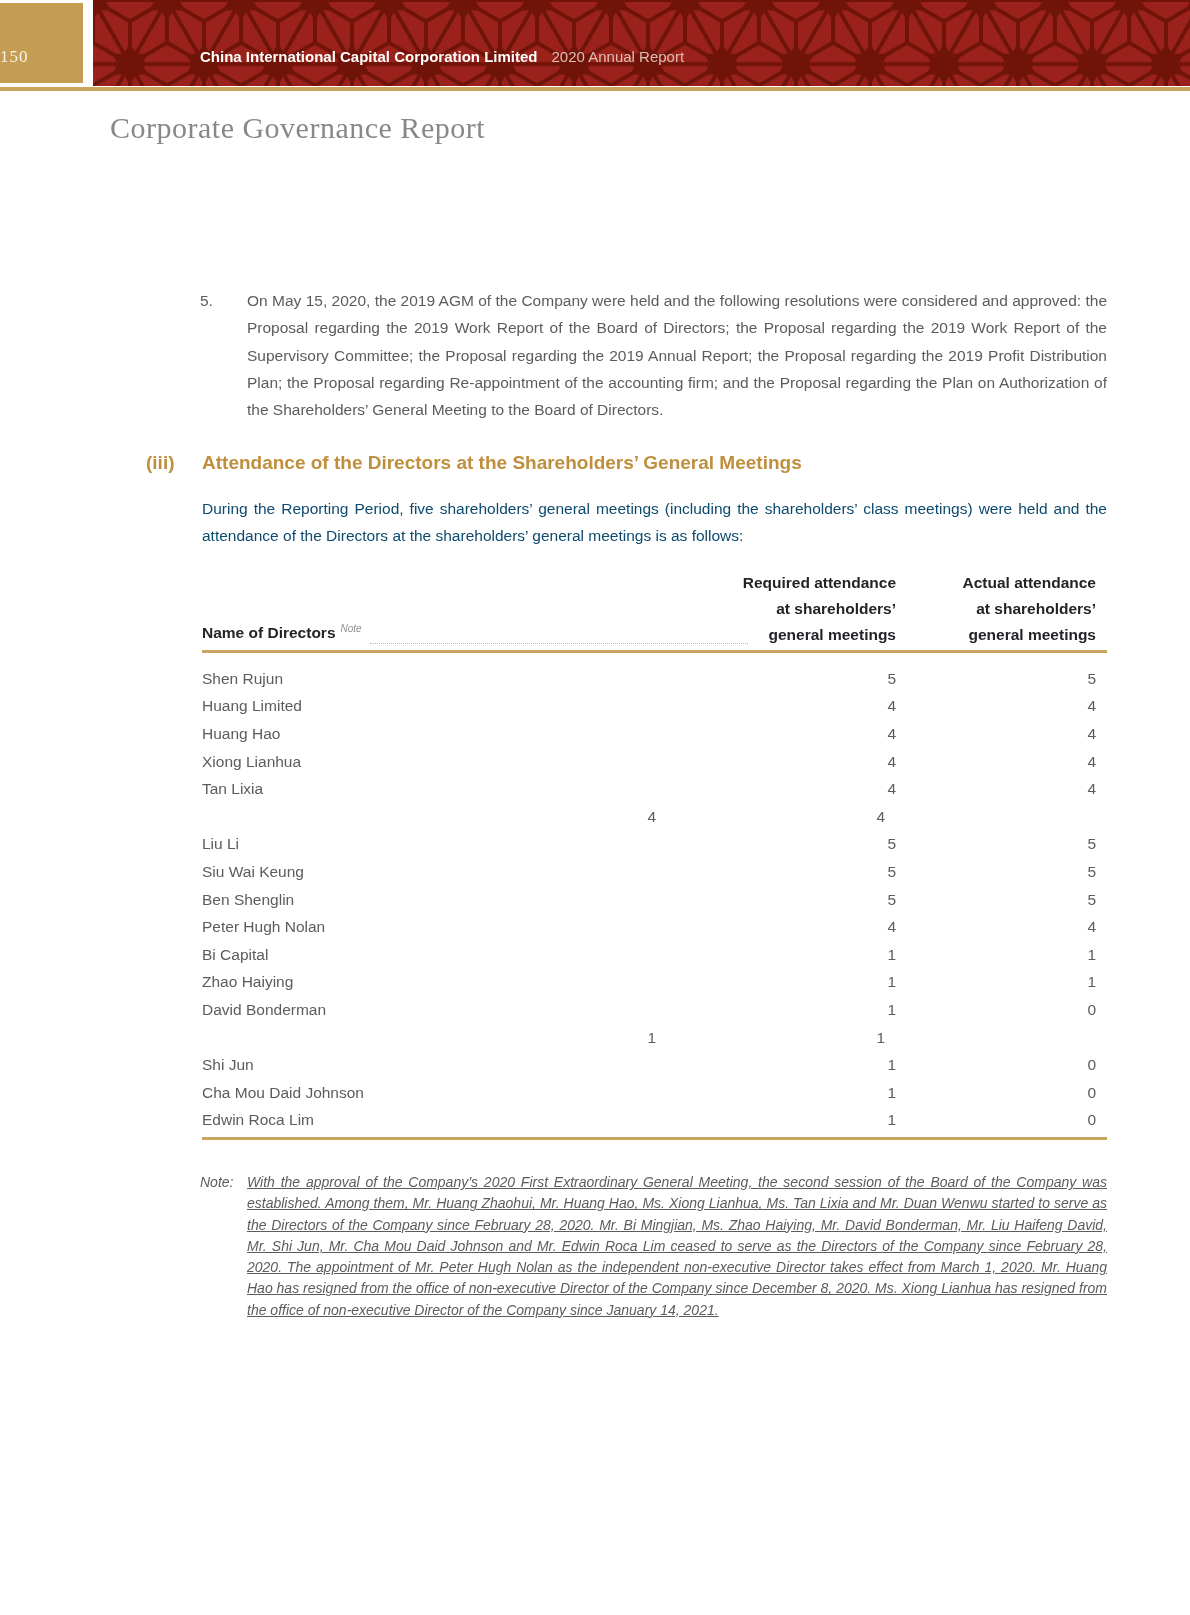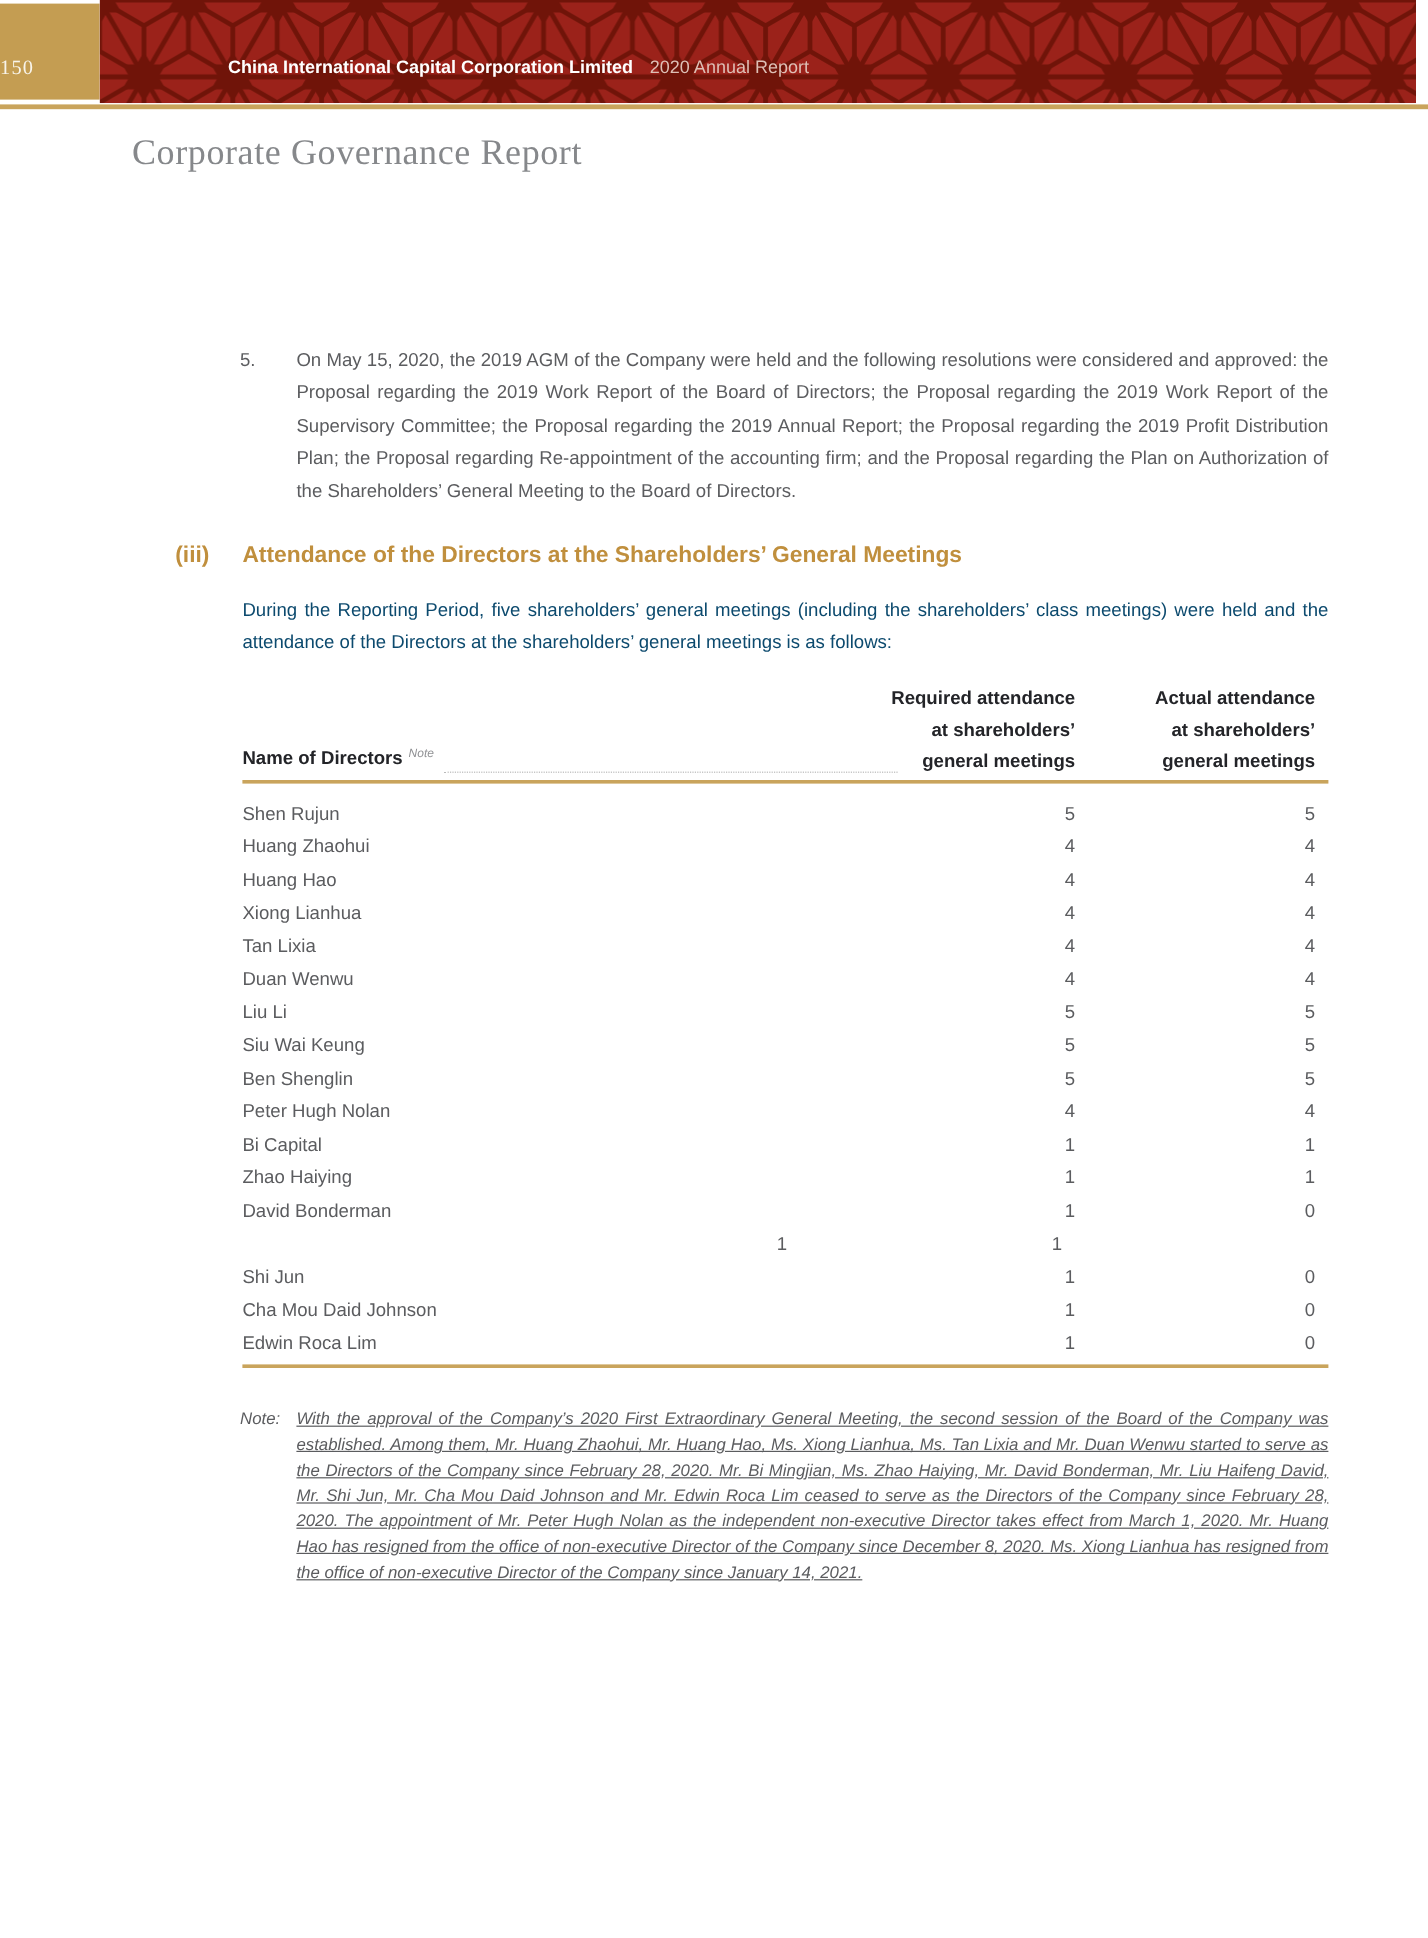--- a/index.html
+++ b/index.html
@@ -10,21 +10,21 @@
   }
 
   
   .pageno-box {
     position:absolute; left:0; top:3px; width:83px; height:80px;
     background:#C49D52; color:#F8F4EA;
     font-family:Liberation Serif, serif; font-size:17px;
     display:flex; align-items:flex-end; justify-content:flex-start;
     padding-bottom:16px; letter-spacing:1px;
   }
-  .banner { position:absolute; left:83px; top:0; width:988px; height:86px; }
+  .banner { position:absolute; left:93px; top:0; width:988px; height:86px; }
   .banner-text {
     position:absolute; left:107px; top:48px; width:1000px;
     font-size:15px; color:#ffffff; white-space:nowrap;
   }
   .banner-company { font-weight:bold; color:#ffffff; }
   .banner-report  { color:#DEBFB5; margin-left:14px; font-weight:normal; }
   .gold-rule-top { position:absolute; left:0; top:87px; width:1190px; height:3.5px; background:#C9A45C; }
 
   .page-title {
     position:absolute; left:110px; top:110px;
@@ -168,21 +168,21 @@
     </div>
 
     <div class="gm-rows">
     <div class="gm-row">
       <div class="cell-name">Shen Rujun</div>
       <div class="cell-num">5</div>
       <div class="cell-num pad">5</div>
     </div>
 
     <div class="gm-row">
-      <div class="cell-name">Huang Zhaohui</div>
+      <div class="cell-name">Huang Limited</div>
       <div class="cell-num">4</div>
       <div class="cell-num pad">4</div>
     </div>
 
     <div class="gm-row">
       <div class="cell-name">Huang Hao</div>
       <div class="cell-num">4</div>
       <div class="cell-num pad">4</div>
     </div>
 
@@ -192,21 +192,20 @@
       <div class="cell-num pad">4</div>
     </div>
 
     <div class="gm-row">
       <div class="cell-name">Tan Lixia</div>
       <div class="cell-num">4</div>
       <div class="cell-num pad">4</div>
     </div>
 
     <div class="gm-row">
-      <div class="cell-name">Duan Wenwu</div>
       <div class="cell-num">4</div>
       <div class="cell-num pad">4</div>
     </div>
 
     <div class="gm-row">
       <div class="cell-name">Liu Li</div>
       <div class="cell-num">5</div>
       <div class="cell-num pad">5</div>
     </div>
 

